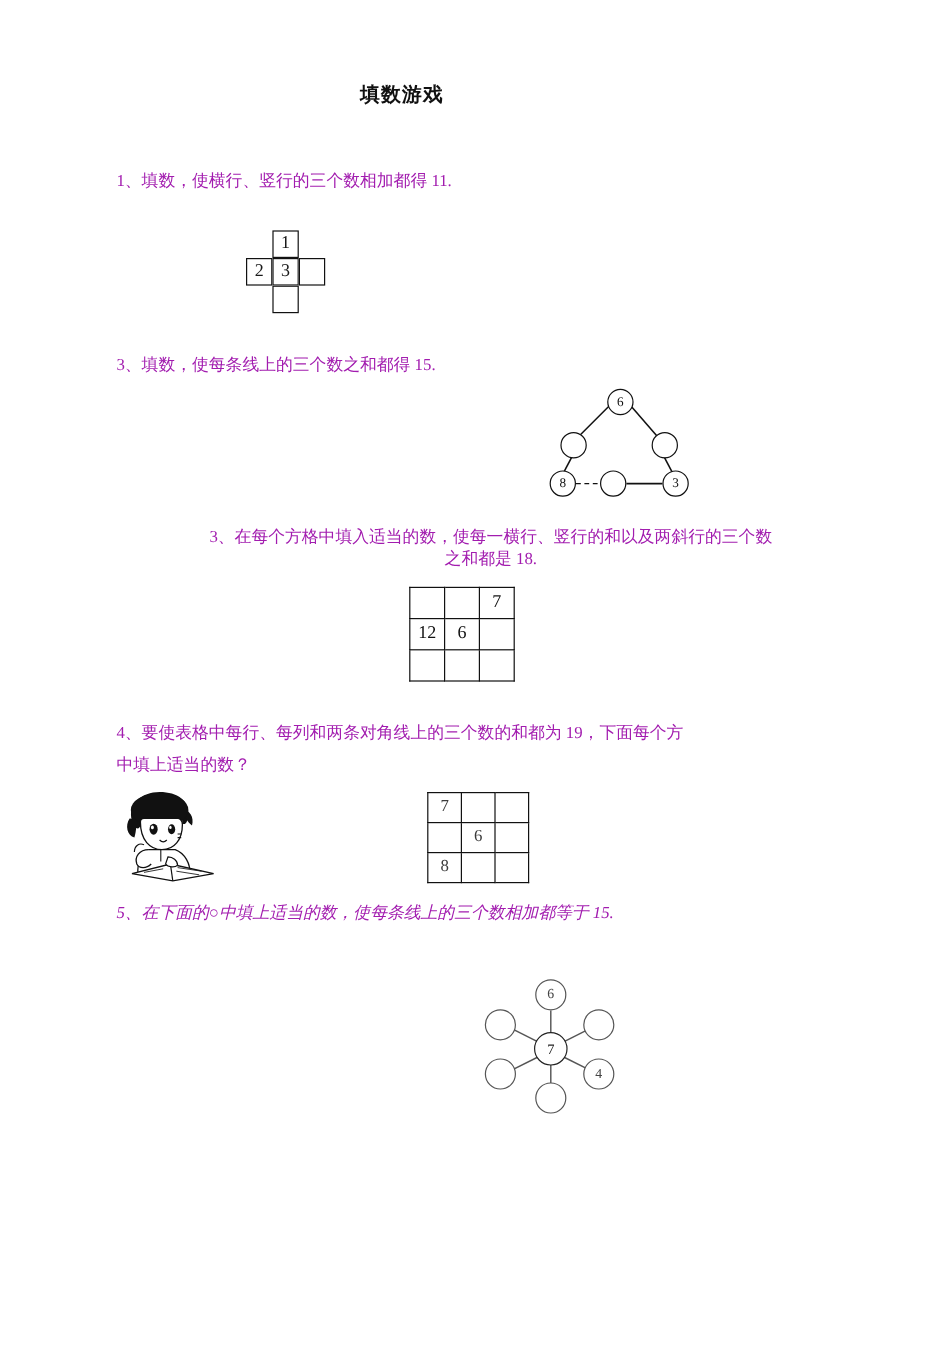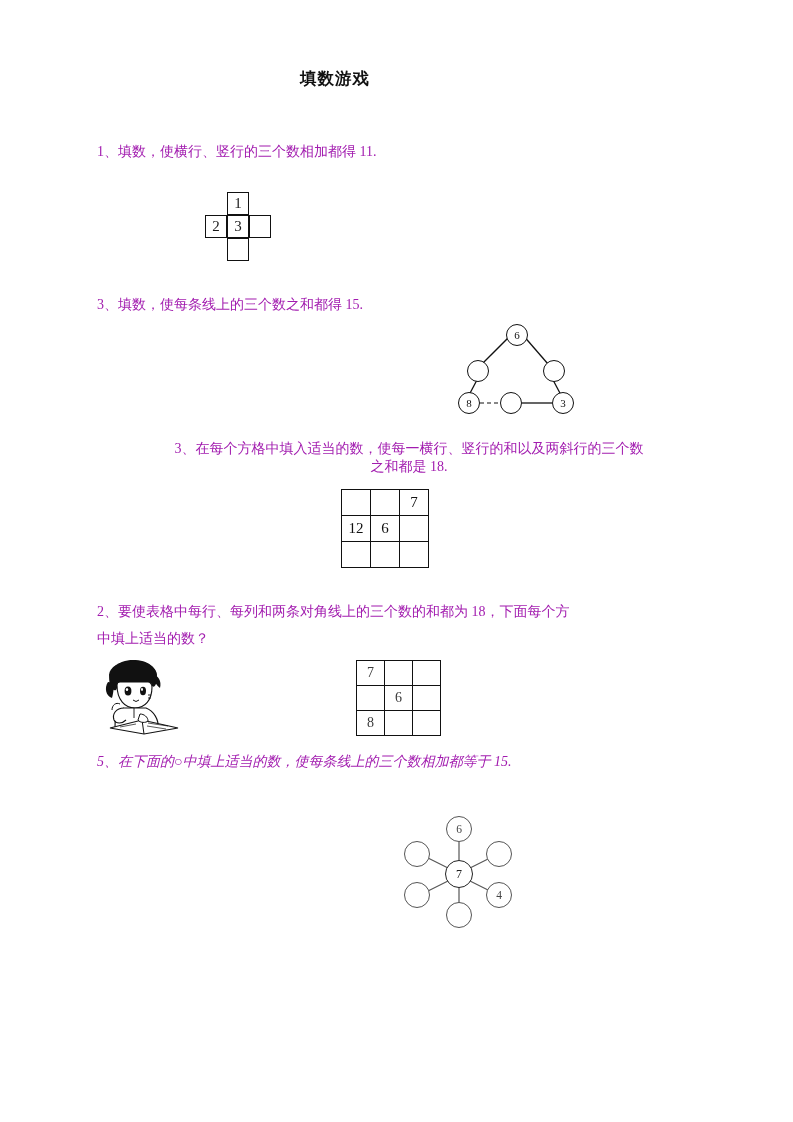--- a/index.html
+++ b/index.html
@@ -207,21 +207,21 @@
       <td></td>
     </tr>
     <tr>
       <td></td>
       <td></td>
       <td></td>
     </tr>
   </tbody>
     </table>
 
-  <div class="q-text" style="top:598px; text-align:left;">2、要使表格中每行、每列和两条对角线上的三个数的和都为 18，下面每个方</div>
+  <div class="q-text" style="top:598px; text-align:left;">4、要使表格中每行、每列和两条对角线上的三个数的和都为 19，下面每个方</div>
   <div class="q-text" style="top:625px; text-align:left;">中填上适当的数？</div>
 
   <div class="illus">
     <svg width="82" height="78" viewBox="0 0 82 78">
 
       <path d="M10 26 C6 12 18 2 33 2 C48 2 58 9 57 22 C56 28 54 30 52 28
                C52 20 46 15 36 15 C26 15 18 20 17 30 C16 34 12 33 10 26 Z" fill="#111"></path>
       <path d="M8 24 C4 30 6 38 12 40 C14 34 13 28 16 25 Z" fill="#111"></path>
       <path d="M52 16 C58 17 62 23 60 30 C56 27 54 22 52 20 Z" fill="#111"></path>
       <ellipse cx="33" cy="17" rx="24" ry="14" fill="#111"></ellipse>

